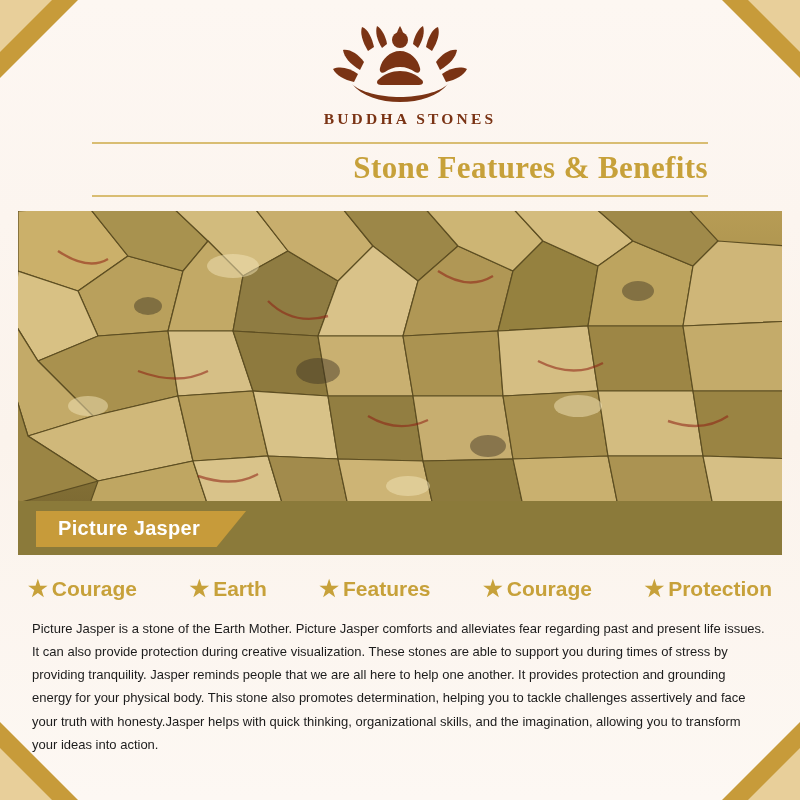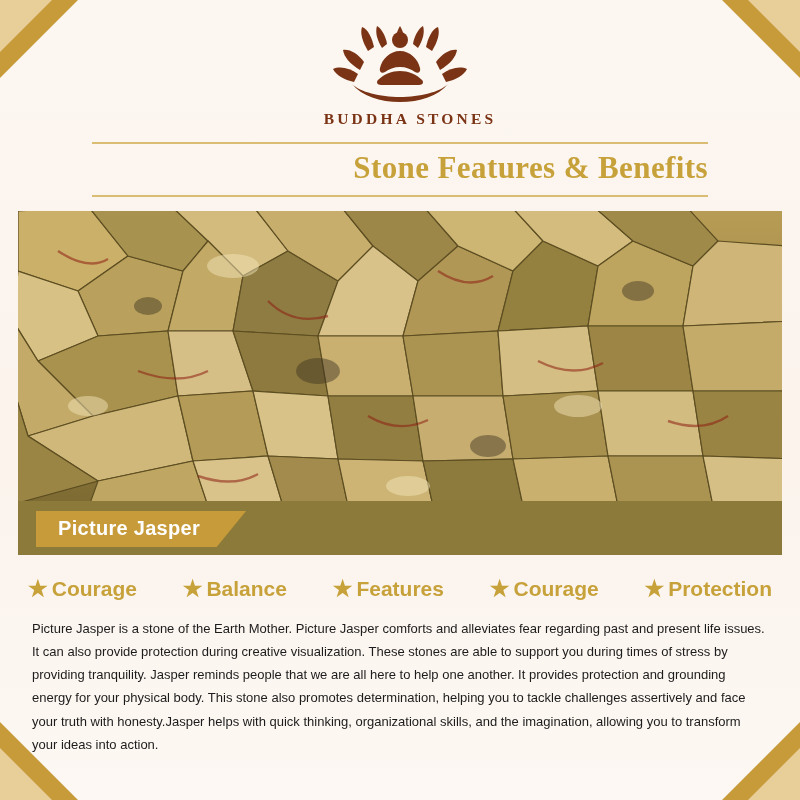--- a/index.html
+++ b/index.html
@@ -300,21 +300,21 @@
     <div class="caption-bar">Picture Jasper</div>
   </div>
 
   <div class="benefits">
     <div class="benefit">
       <span class="star">★</span>
       <span>Courage</span>
     </div>
     <div class="benefit">
       <span class="star">★</span>
-      <span>Balance</span>
+      <span>Earth</span>
     </div>
     <div class="benefit">
       <span class="star">★</span>
       <span>Features</span>
     </div>
     <div class="benefit">
       <span class="star">★</span>
       <span>Courage</span>
     </div>
     <div class="benefit">

